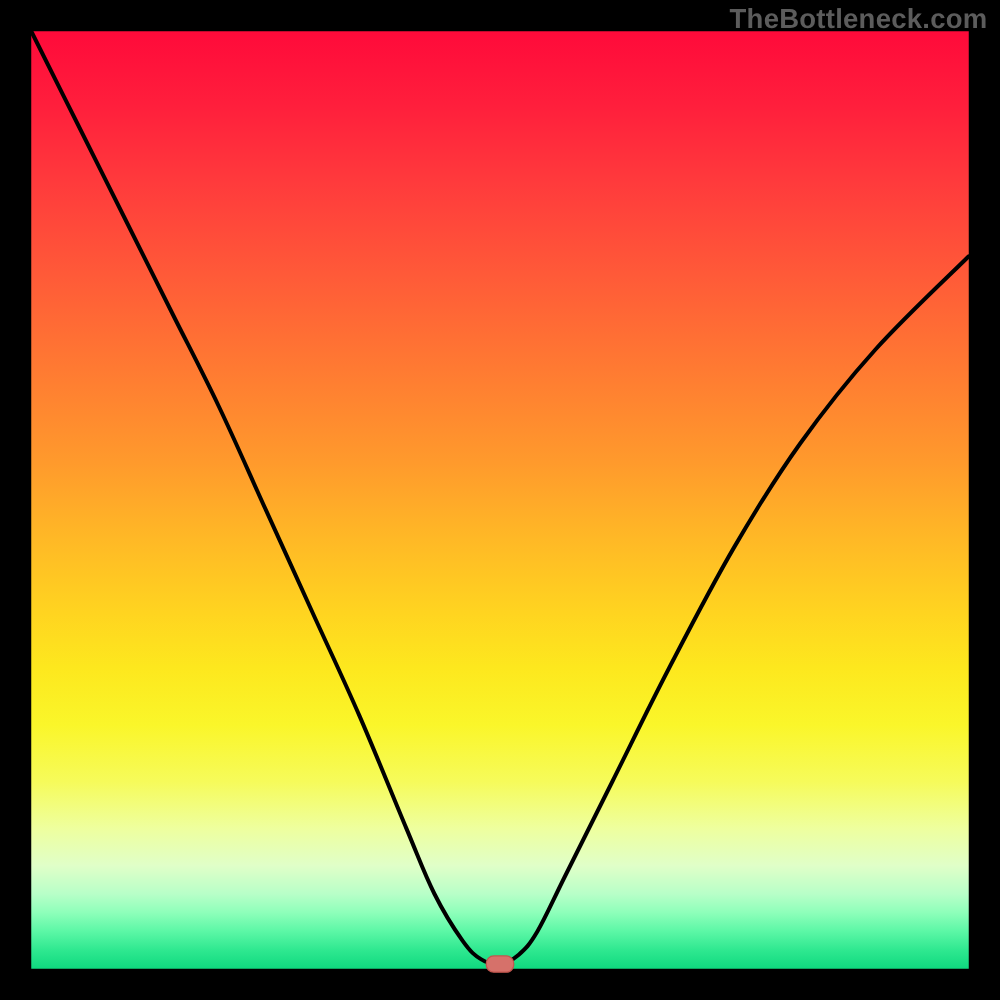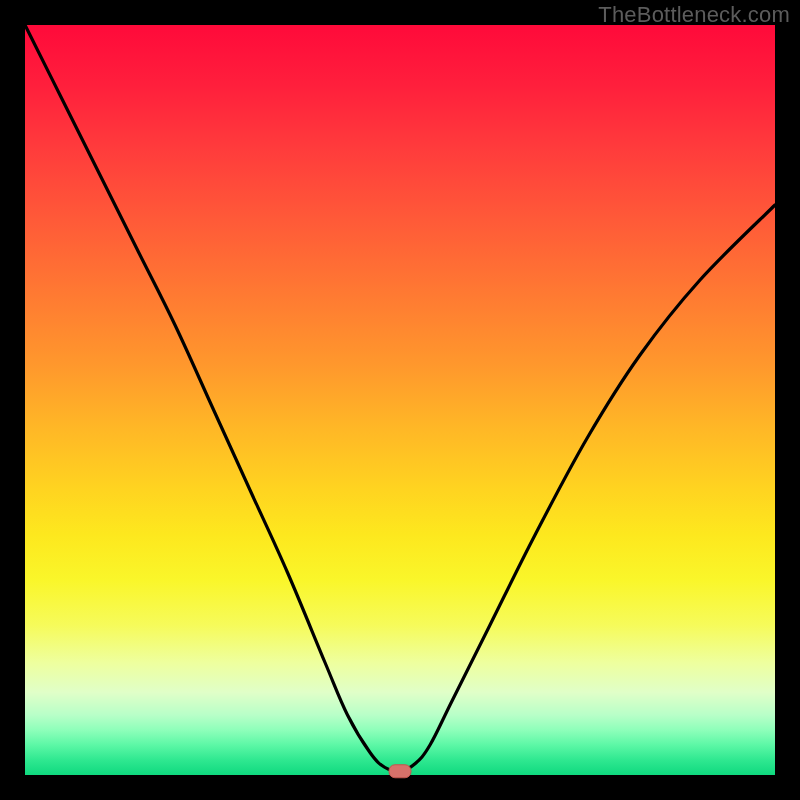--- a/index.html
+++ b/index.html
@@ -53,21 +53,21 @@
     height: 750px;
     overflow: visible;
   }
   .watermark {
     position: absolute;
     top: 2px;
     right: 10px;
     color: #5c5c5c;
     font-size: 22px;
     letter-spacing: 0.2px;
-    font-weight: 400;
+    font-weight: 700;
     user-select: none;
   }
 </style>
 </head>
 <body>
 
 <div class="frame">
 
   <div class="watermark">TheBottleneck.com</div>
 

